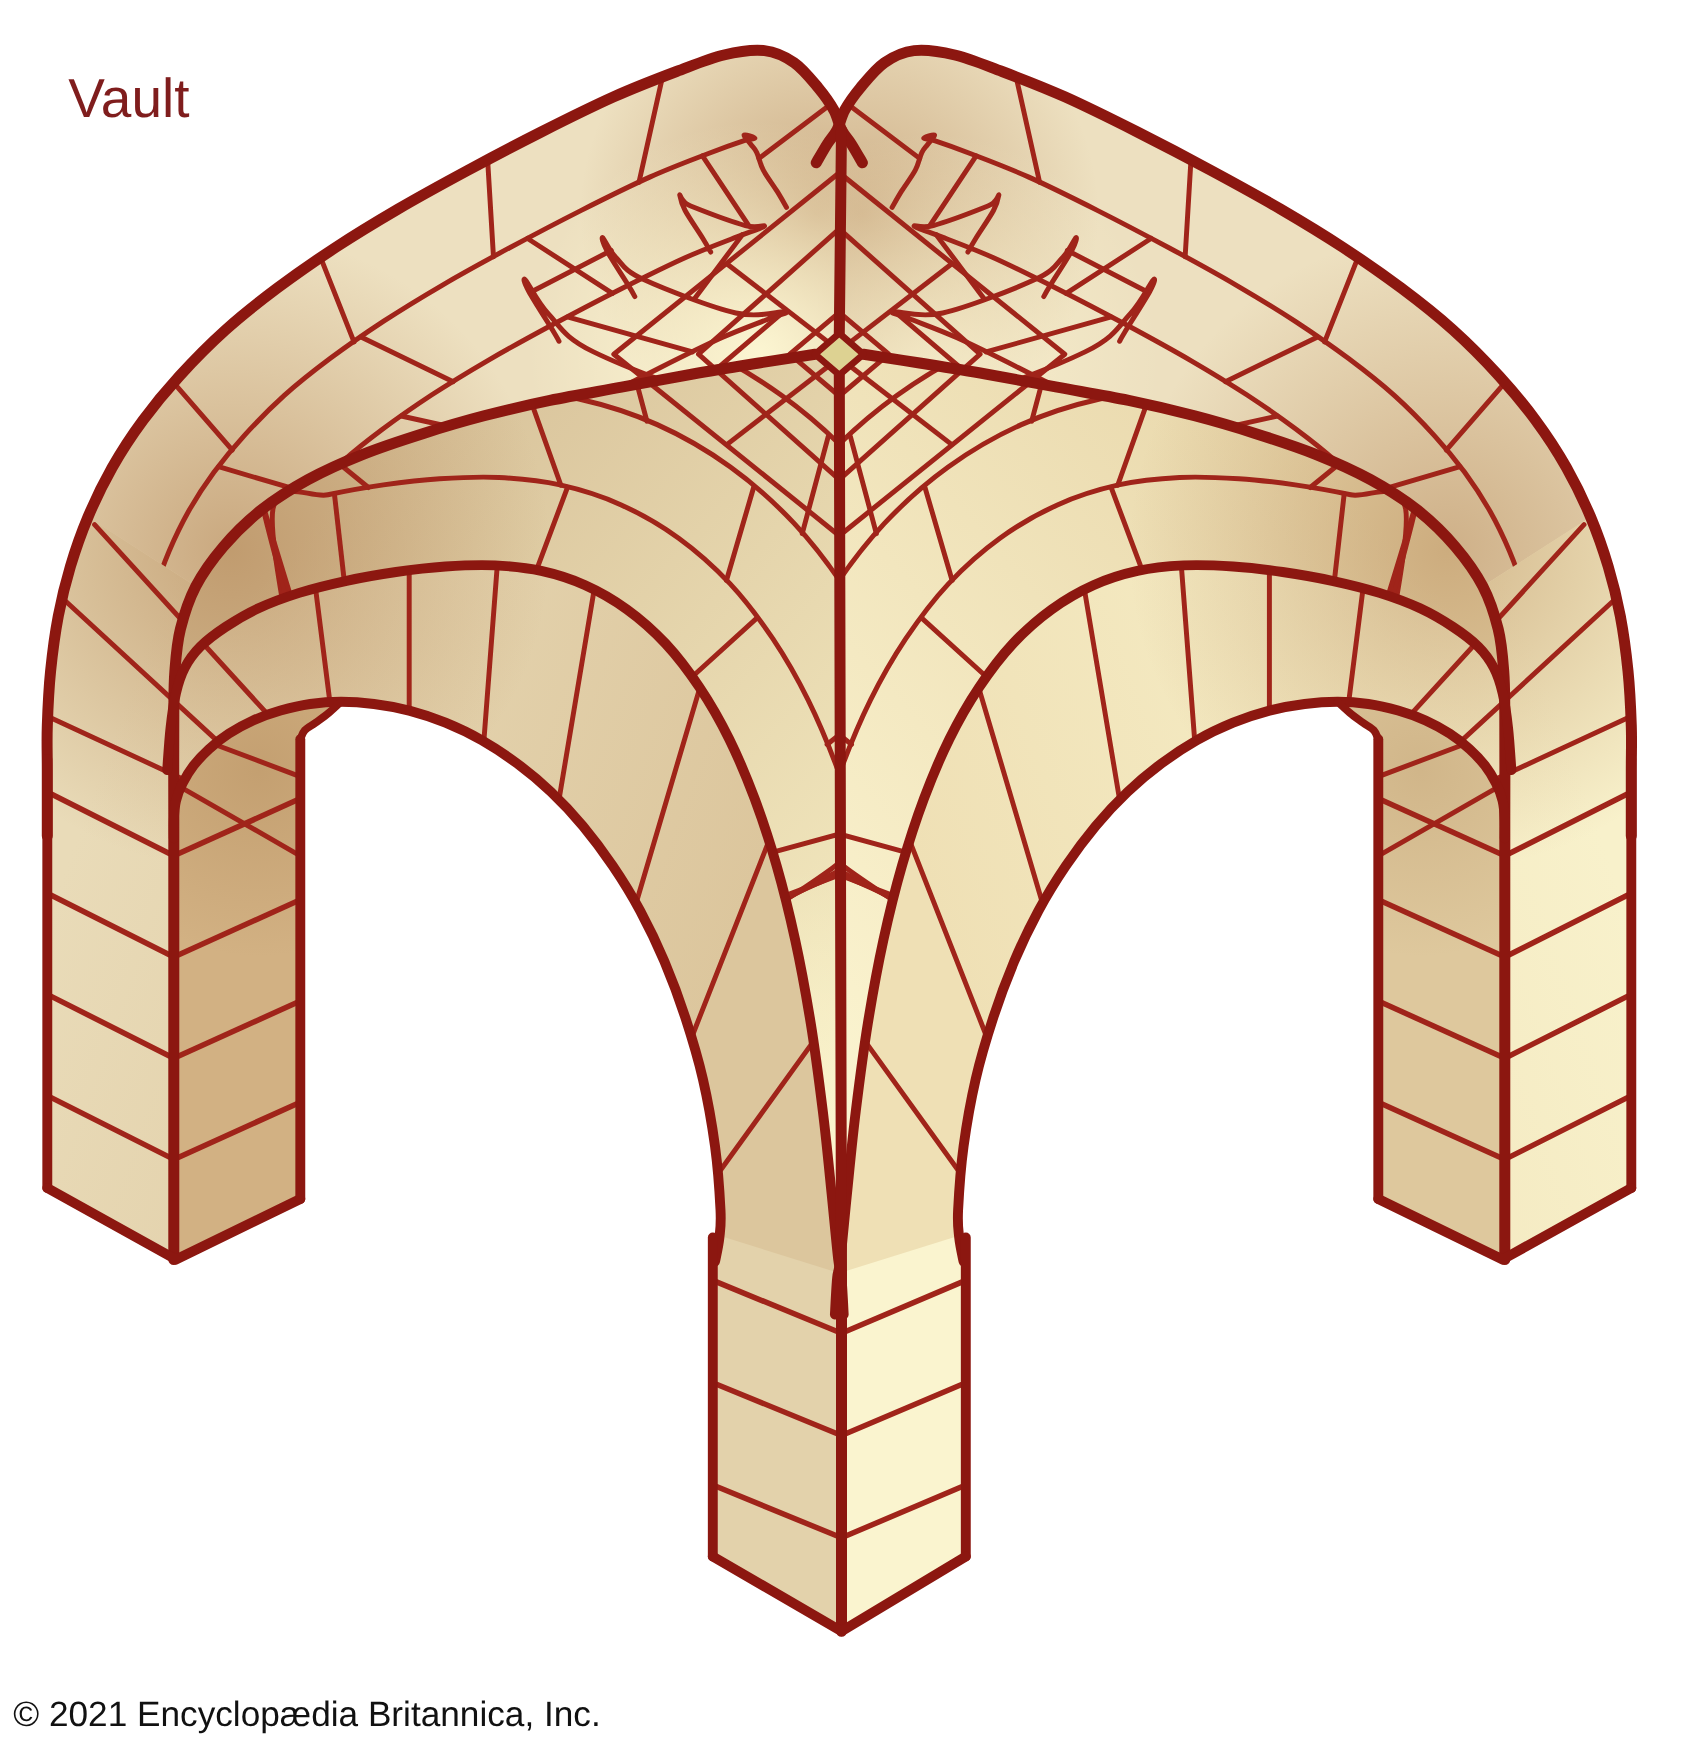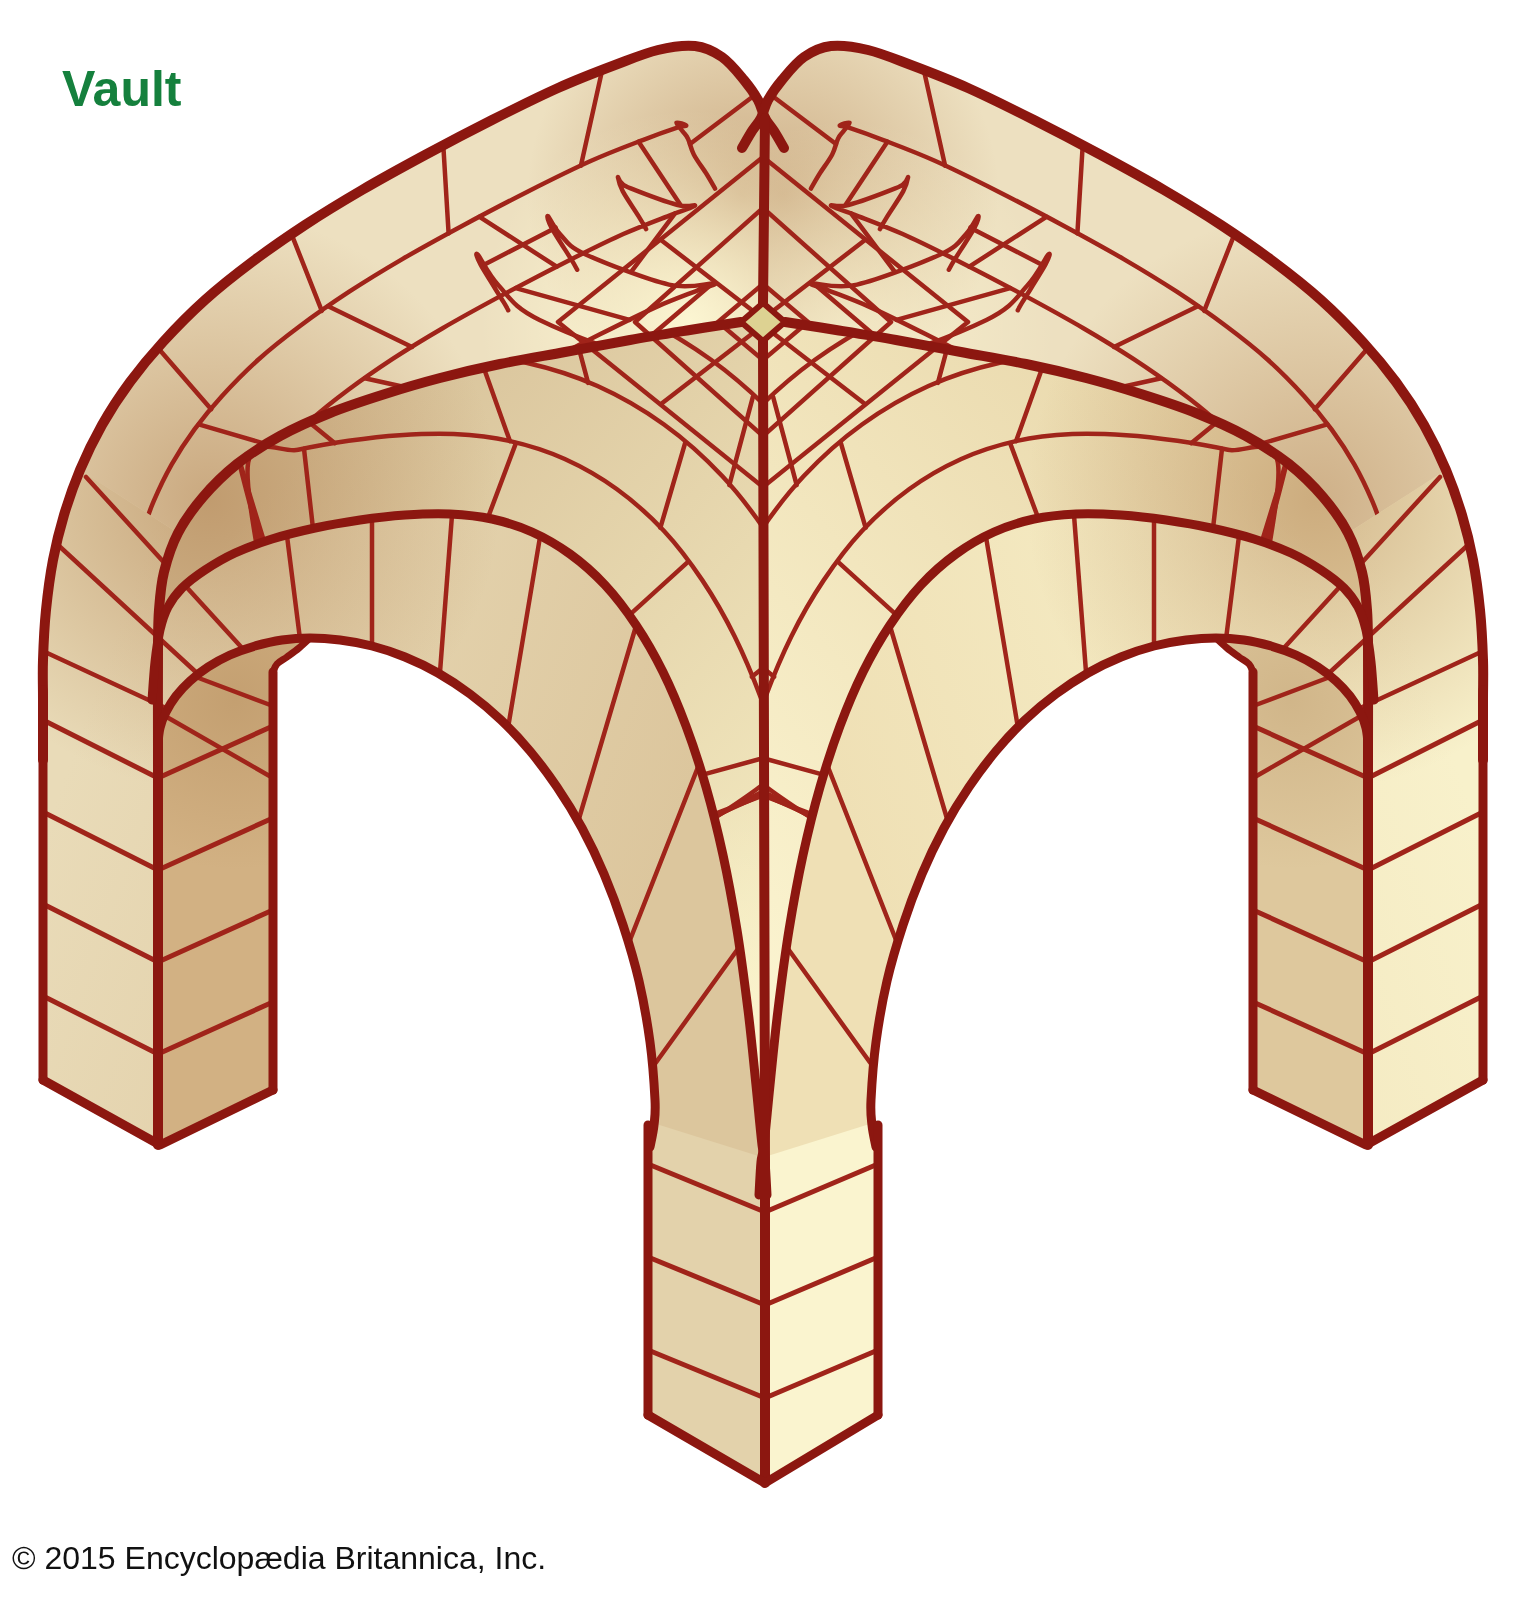--- a/index.html
+++ b/index.html
@@ -1,20 +1,20 @@
 <!DOCTYPE html>
 <html><head>
 <meta charset="utf-8">
 <style>
   html,body{margin:0;padding:0;background:#ffffff;}
   .stage{position:relative;width:1536px;height:1600px;background:#fff;overflow:hidden;
          font-family:"Liberation Sans", sans-serif;}
   .stage svg{position:absolute;left:0;top:0;}
-  .figure-title{position:absolute;left:62px;top:60px;font-size:50px;font-weight:bold;
-                color:#15803d;letter-spacing:0px;}
+  .figure-title{position:absolute;left:62px;top:60px;font-size:50px;font-weight:normal;
+                color:#7f1d1d;letter-spacing:0px;}
   .copyright{position:absolute;left:12px;top:1540px;font-size:32px;color:#111;}
 </style>
 </head>
 <body>
 
 <div class="stage">
   <svg id="vault-svg" width="1536" height="1600" viewBox="0 0 1536 1600">
       <defs>
         <radialGradient id="dkL" gradientUnits="userSpaceOnUse" cx="210" cy="500" r="290">
           <stop offset="0" stop-color="#B08050" stop-opacity="0.58"></stop>
@@ -302,14 +302,14 @@
       <path d="M43,1080L160,1145L273,1090" fill="none" stroke="#8C1710" stroke-width="9" stroke-linecap="round" stroke-linejoin="round"></path>
       <path d="M1483,1080L1366,1145L1253,1090" fill="none" stroke="#8C1710" stroke-width="9" stroke-linecap="round" stroke-linejoin="round"></path>
       <path d="M273.0,672.0L273.0,1090.0" fill="none" stroke="#8C1710" stroke-width="9" stroke-linecap="round" stroke-linejoin="round"></path>
       <path d="M1253.0,672.0L1253.0,1090.0" fill="none" stroke="#8C1710" stroke-width="9" stroke-linecap="round" stroke-linejoin="round"></path>
       <path d="M648.0,1125.0L648.0,1415.0" fill="none" stroke="#8C1710" stroke-width="9" stroke-linecap="round" stroke-linejoin="round"></path>
       <path d="M878.0,1125.0L878.0,1415.0" fill="none" stroke="#8C1710" stroke-width="9" stroke-linecap="round" stroke-linejoin="round"></path>
       <path d="M648,1415L765,1483L878,1415" fill="none" stroke="#8C1710" stroke-width="9" stroke-linecap="round" stroke-linejoin="round"></path>
       <path d="M763.0,303.0L785.0,322.0L763.0,341.0L741.0,322.0Z" fill="#DDD292" stroke="#8C1710" stroke-width="6" stroke-linejoin="round"></path>
     </svg>
   <div class="figure-title">Vault</div>
-  <div class="copyright">© 2015 Encyclopædia Britannica, Inc.</div>
+  <div class="copyright">© 2021 Encyclopædia Britannica, Inc.</div>
 </div>
 
 </body></html>

